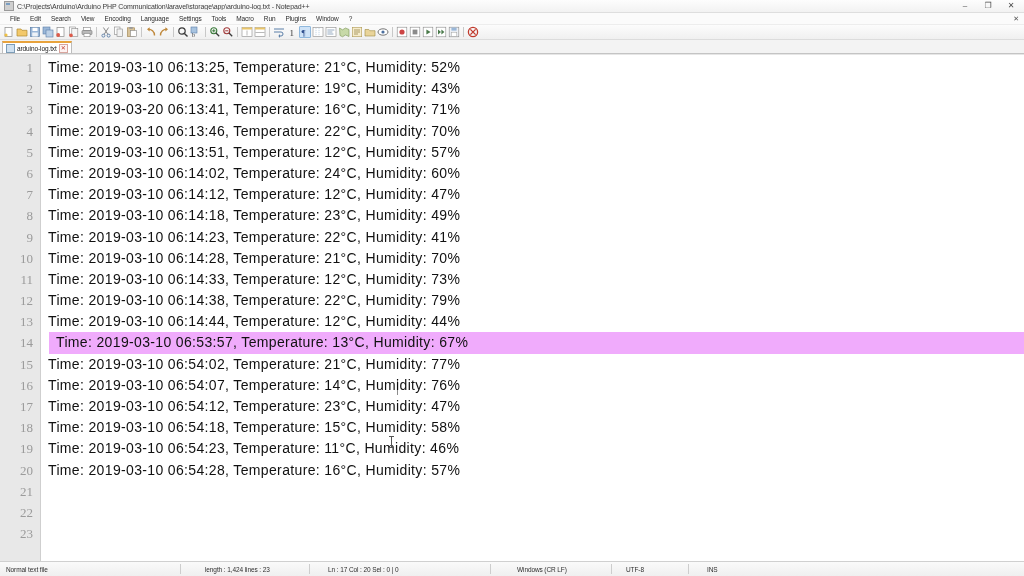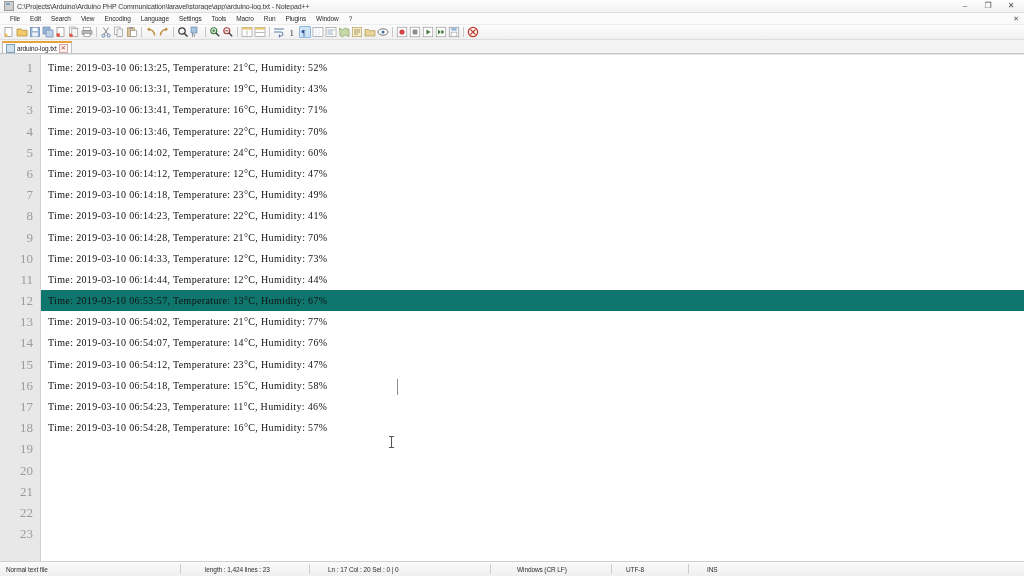--- a/index.html
+++ b/index.html
@@ -205,30 +205,31 @@
   }
   .code {
     flex: 1 1 auto;
     padding-top: 2px;
     position: relative;
     overflow: hidden;
   }
   .code .row {
     height: 21.2px;
     line-height: 21.2px;
-    font-family: Liberation Serif, serif;
-    font-size: 10px;
+    font-family: Liberation Sans, sans-serif;
+    font-size: 14px;
     color: #111111;
     white-space: pre;
     padding-left: 7px;
     letter-spacing: 0.35px;
     box-sizing: border-box;
   }
   .code .row.current {
-    background: #0f766e;
+    background: #f0abfc;
+    margin-left: 8px;
   }
   .caret {
     position: absolute;
     width: 1px;
     height: 16px;
     background: #000;
     left: 356px;
     top: 324px;
     opacity: 0.45;
   }
@@ -568,28 +569,30 @@
       <div class="ln">18</div>
       <div class="ln">19</div>
       <div class="ln">20</div>
       <div class="ln">21</div>
       <div class="ln">22</div>
       <div class="ln">23</div>
     </div>
     <div class="code">
       <div class="row">Time: 2019-03-10 06:13:25, Temperature: 21°C, Humidity: 52%</div>
       <div class="row">Time: 2019-03-10 06:13:31, Temperature: 19°C, Humidity: 43%</div>
-      <div class="row">Time: 2019-03-10 06:13:41, Temperature: 16°C, Humidity: 71%</div>
+      <div class="row">Time: 2019-03-20 06:13:41, Temperature: 16°C, Humidity: 71%</div>
       <div class="row">Time: 2019-03-10 06:13:46, Temperature: 22°C, Humidity: 70%</div>
+      <div class="row">Time: 2019-03-10 06:13:51, Temperature: 12°C, Humidity: 57%</div>
       <div class="row">Time: 2019-03-10 06:14:02, Temperature: 24°C, Humidity: 60%</div>
       <div class="row">Time: 2019-03-10 06:14:12, Temperature: 12°C, Humidity: 47%</div>
       <div class="row">Time: 2019-03-10 06:14:18, Temperature: 23°C, Humidity: 49%</div>
       <div class="row">Time: 2019-03-10 06:14:23, Temperature: 22°C, Humidity: 41%</div>
       <div class="row">Time: 2019-03-10 06:14:28, Temperature: 21°C, Humidity: 70%</div>
       <div class="row">Time: 2019-03-10 06:14:33, Temperature: 12°C, Humidity: 73%</div>
+      <div class="row">Time: 2019-03-10 06:14:38, Temperature: 22°C, Humidity: 79%</div>
       <div class="row">Time: 2019-03-10 06:14:44, Temperature: 12°C, Humidity: 44%</div>
       <div class="row current">Time: 2019-03-10 06:53:57, Temperature: 13°C, Humidity: 67%</div>
       <div class="row">Time: 2019-03-10 06:54:02, Temperature: 21°C, Humidity: 77%</div>
       <div class="row">Time: 2019-03-10 06:54:07, Temperature: 14°C, Humidity: 76%</div>
       <div class="row">Time: 2019-03-10 06:54:12, Temperature: 23°C, Humidity: 47%</div>
       <div class="row">Time: 2019-03-10 06:54:18, Temperature: 15°C, Humidity: 58%</div>
       <div class="row">Time: 2019-03-10 06:54:23, Temperature: 11°C, Humidity: 46%</div>
       <div class="row">Time: 2019-03-10 06:54:28, Temperature: 16°C, Humidity: 57%</div>
       <div class="caret"></div>
       <div class="mouse-cursor">

